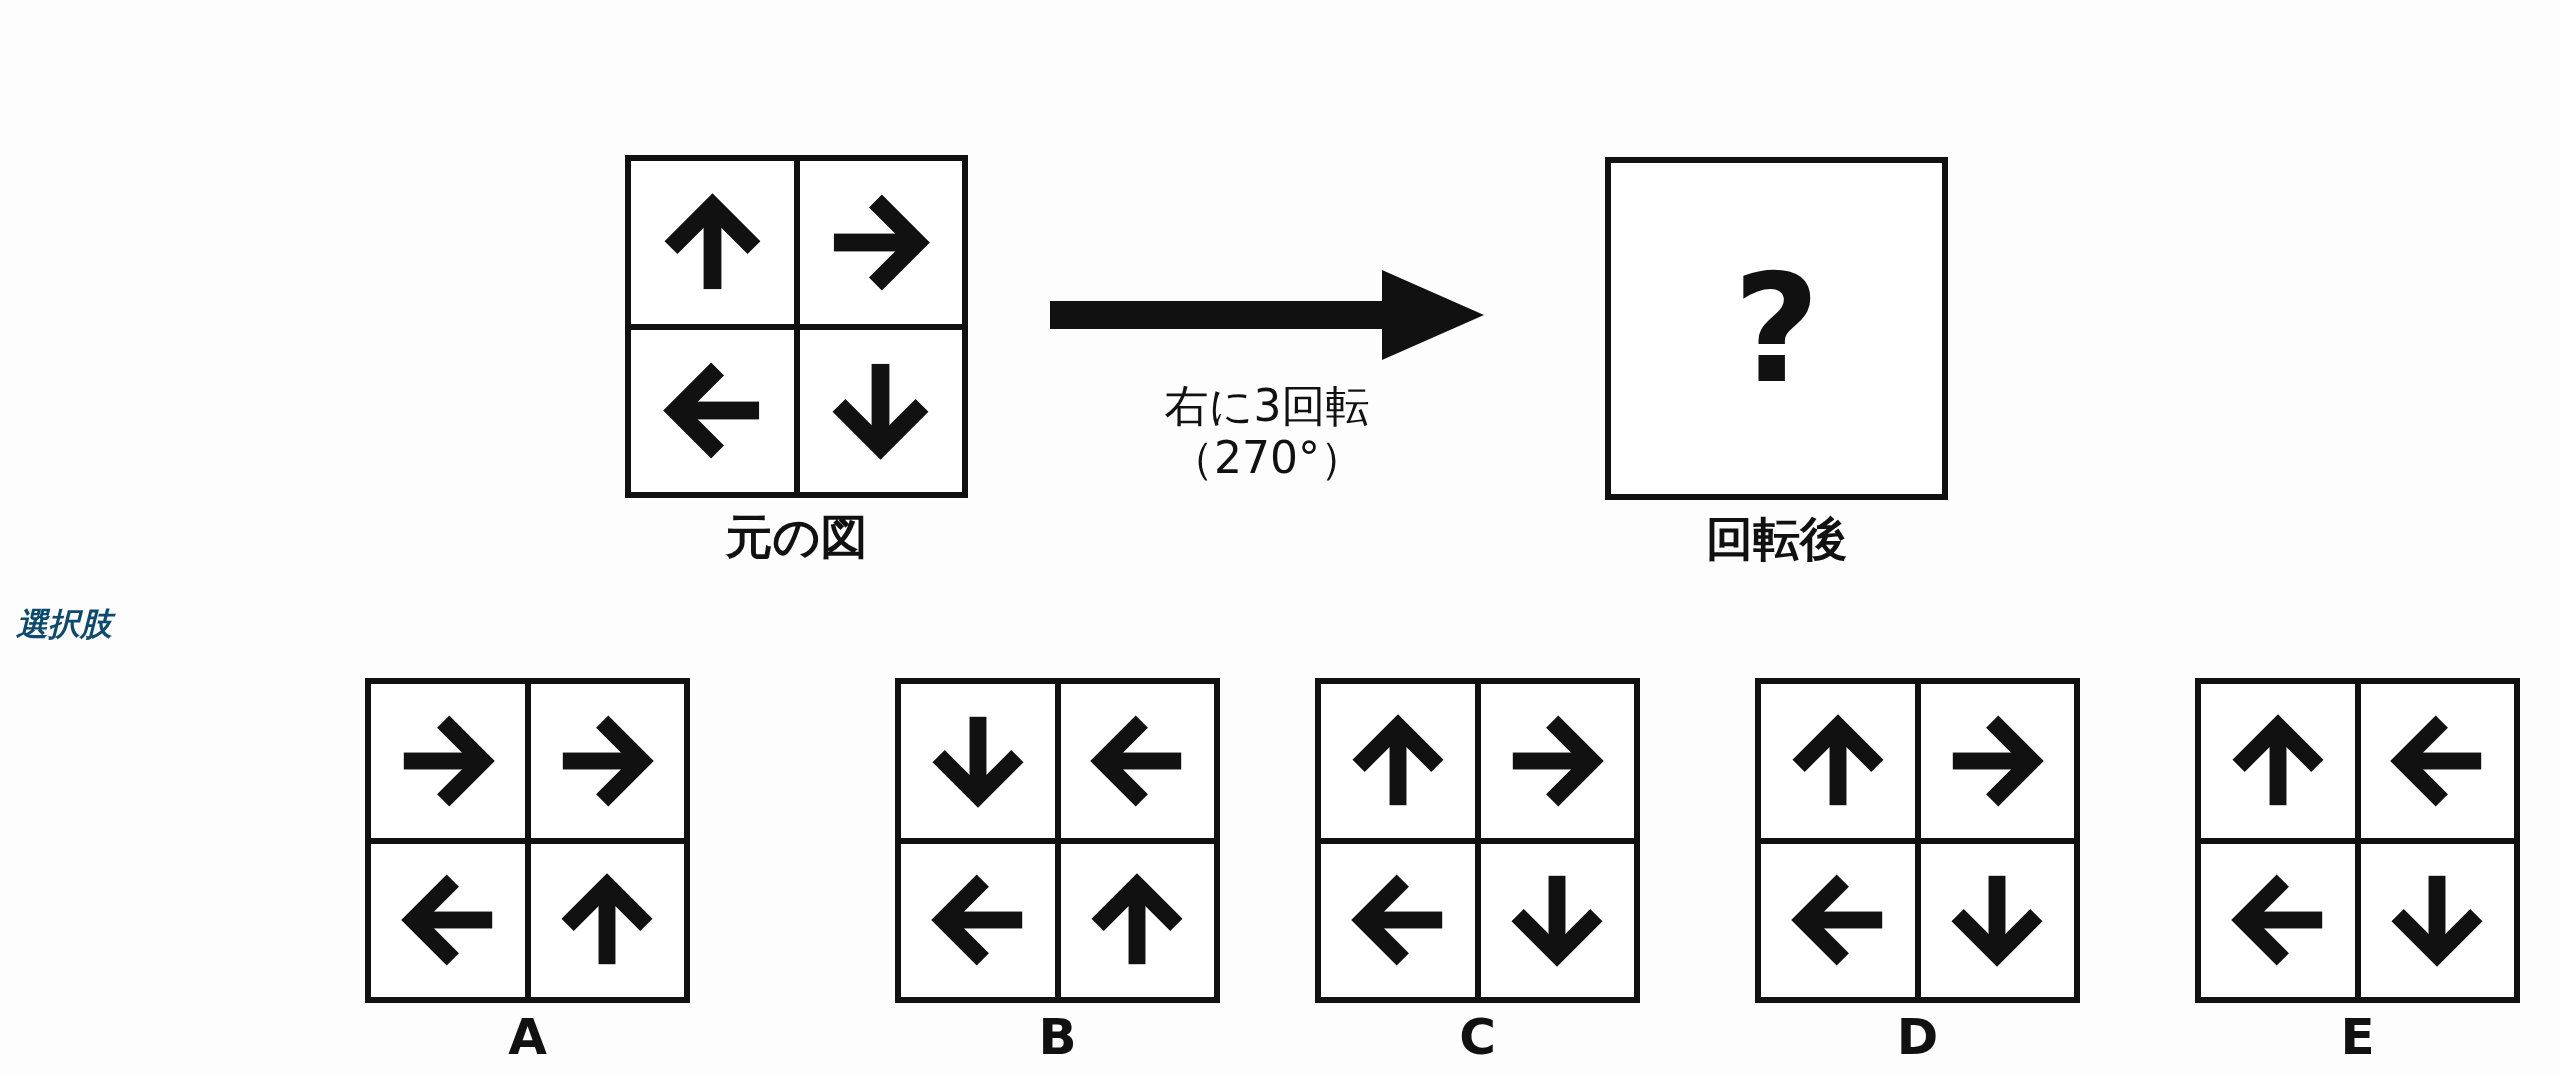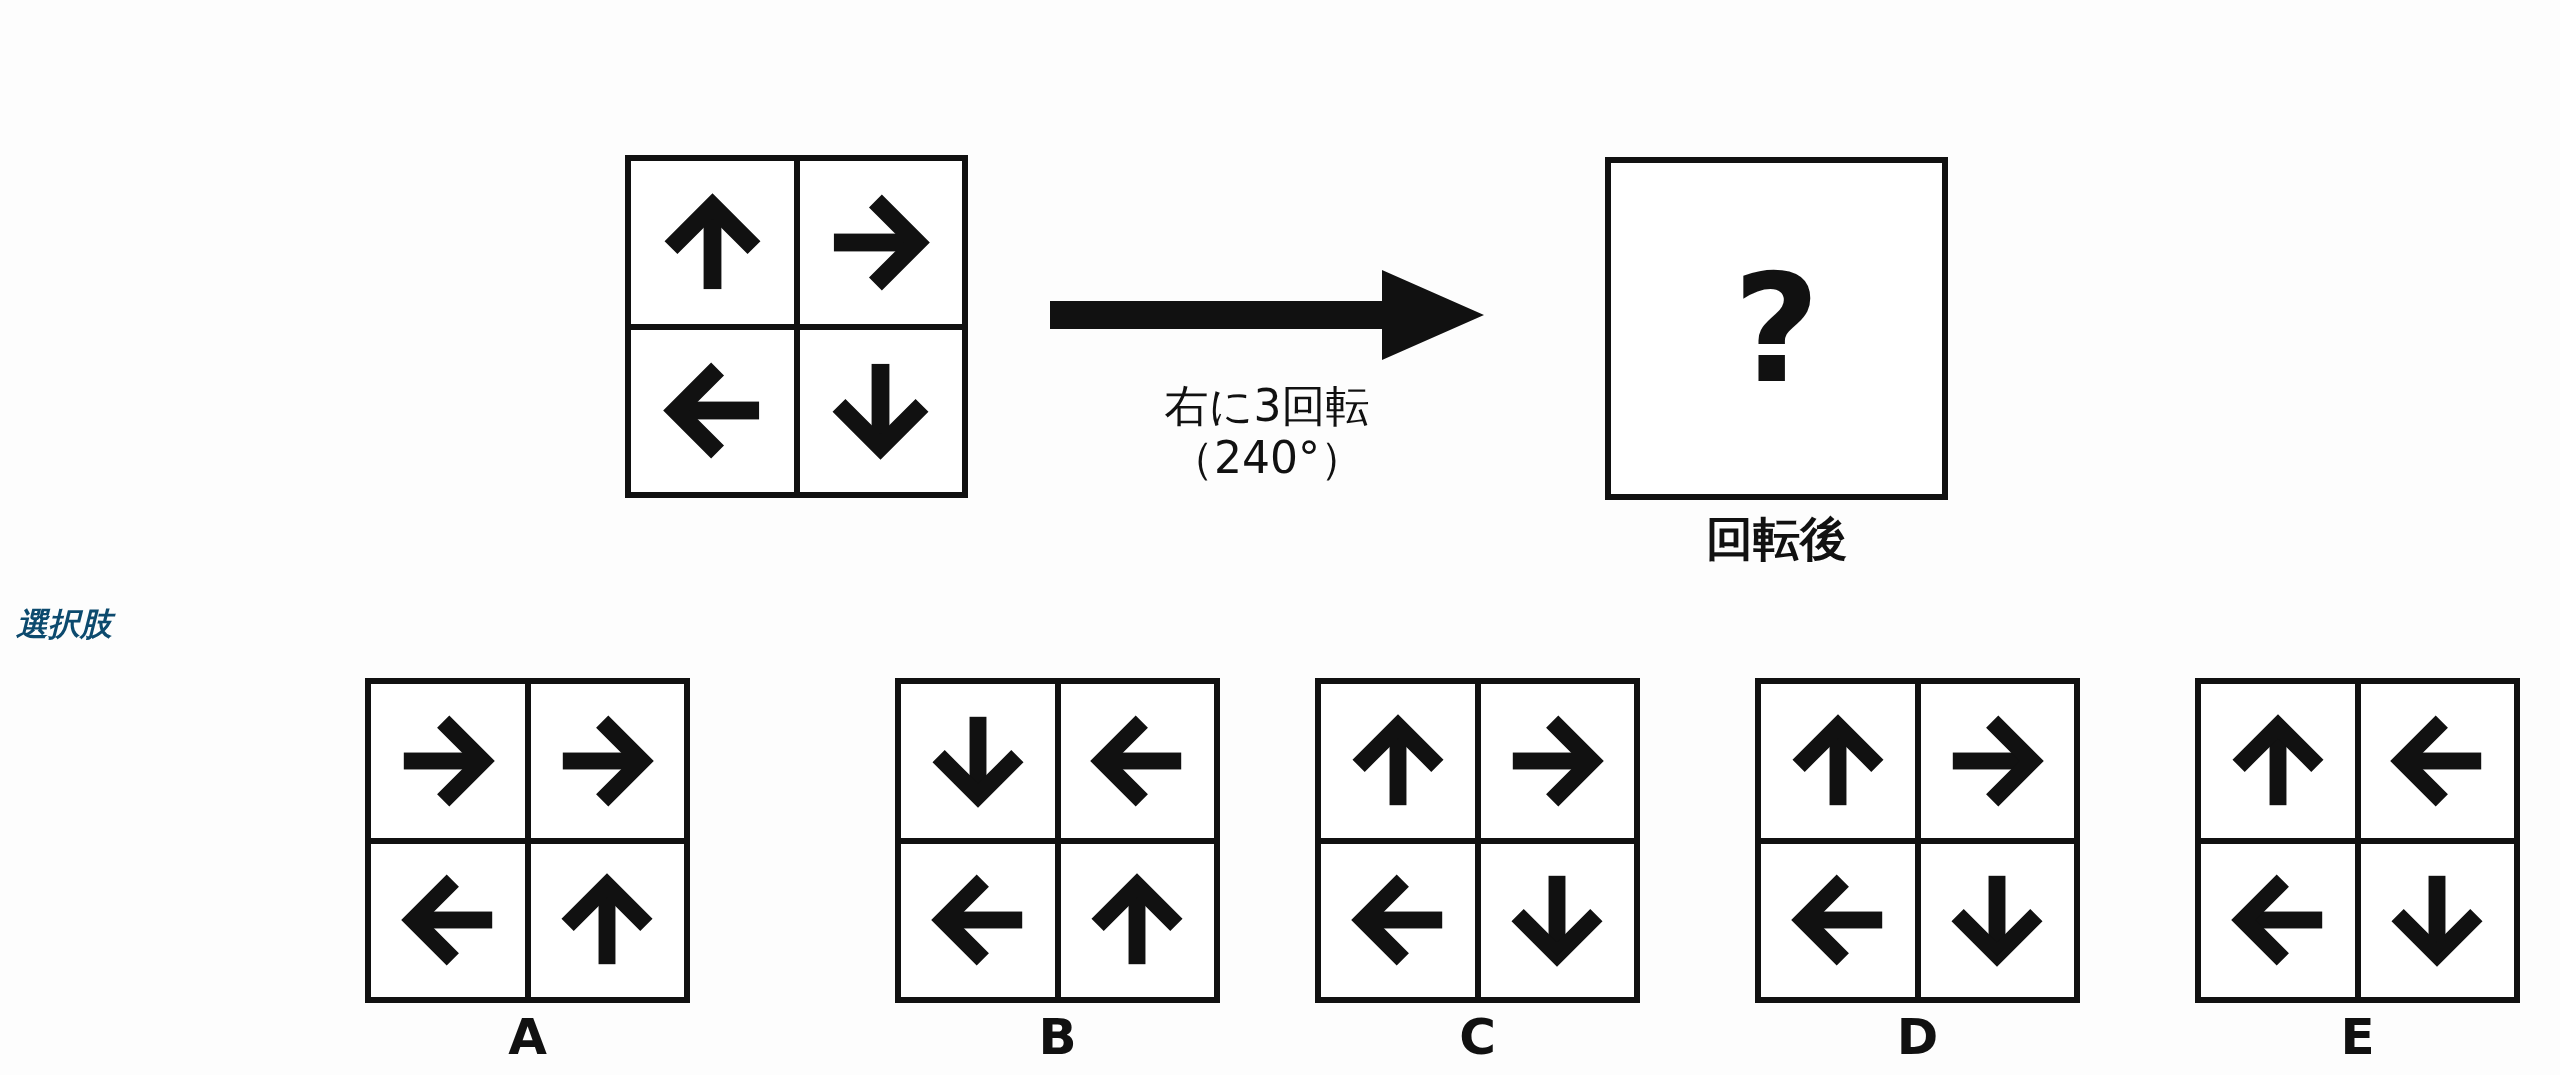--- a/index.html
+++ b/index.html
@@ -140,29 +140,30 @@
       </div>
     <div class="cell">
         <svg width="137" height="137" viewBox="0 0 100 100">
           <g transform="rotate(180 50 50)">
             <rect x="43.5" y="22" width="13" height="62" fill="#111111"></rect>
             <path d="M 50 14 L 85 49 L 75.6 58.4 L 50 32.8 L 24.4 58.4 L 15 49 Z" fill="#111111"></path>
           </g>
         </svg>
       </div>
   </div>
+  <div class="caption-jp" id="source-caption" style="left: 625px; top: 510px; width: 343px;">元の図</div>
 
   <div class="big-arrow" id="big-arrow" style="left: 1050px; top: 265px;">
     <svg width="434" height="100" viewBox="0 0 434 100" aria-hidden="true">
       <polygon points="0,36 332,36 332,5 434,50 332,95 332,64 0,64" fill="#111111"></polygon>
     </svg>
   </div>
   <div class="op-label" id="op-label" style="left: 1052px; top: 380px; width: 430px;">
     <div>右に3回転</div>
-    <div>（240°）</div>
+    <div>（270°）</div>
   </div>
 
   <div class="plainbox" id="result-box" style="left: 1605px; top: 157px; width: 343px; height: 343px;">
     <span class="qmark">?</span>
   </div>
   <div class="caption-jp" id="result-caption" style="left: 1605px; top: 512px; width: 343px;">回転後</div>
 
   <div class="section-label" id="choices-heading" style="left: 16px; top: 608px;">選択肢</div>
 
   <div id="choices-container">

